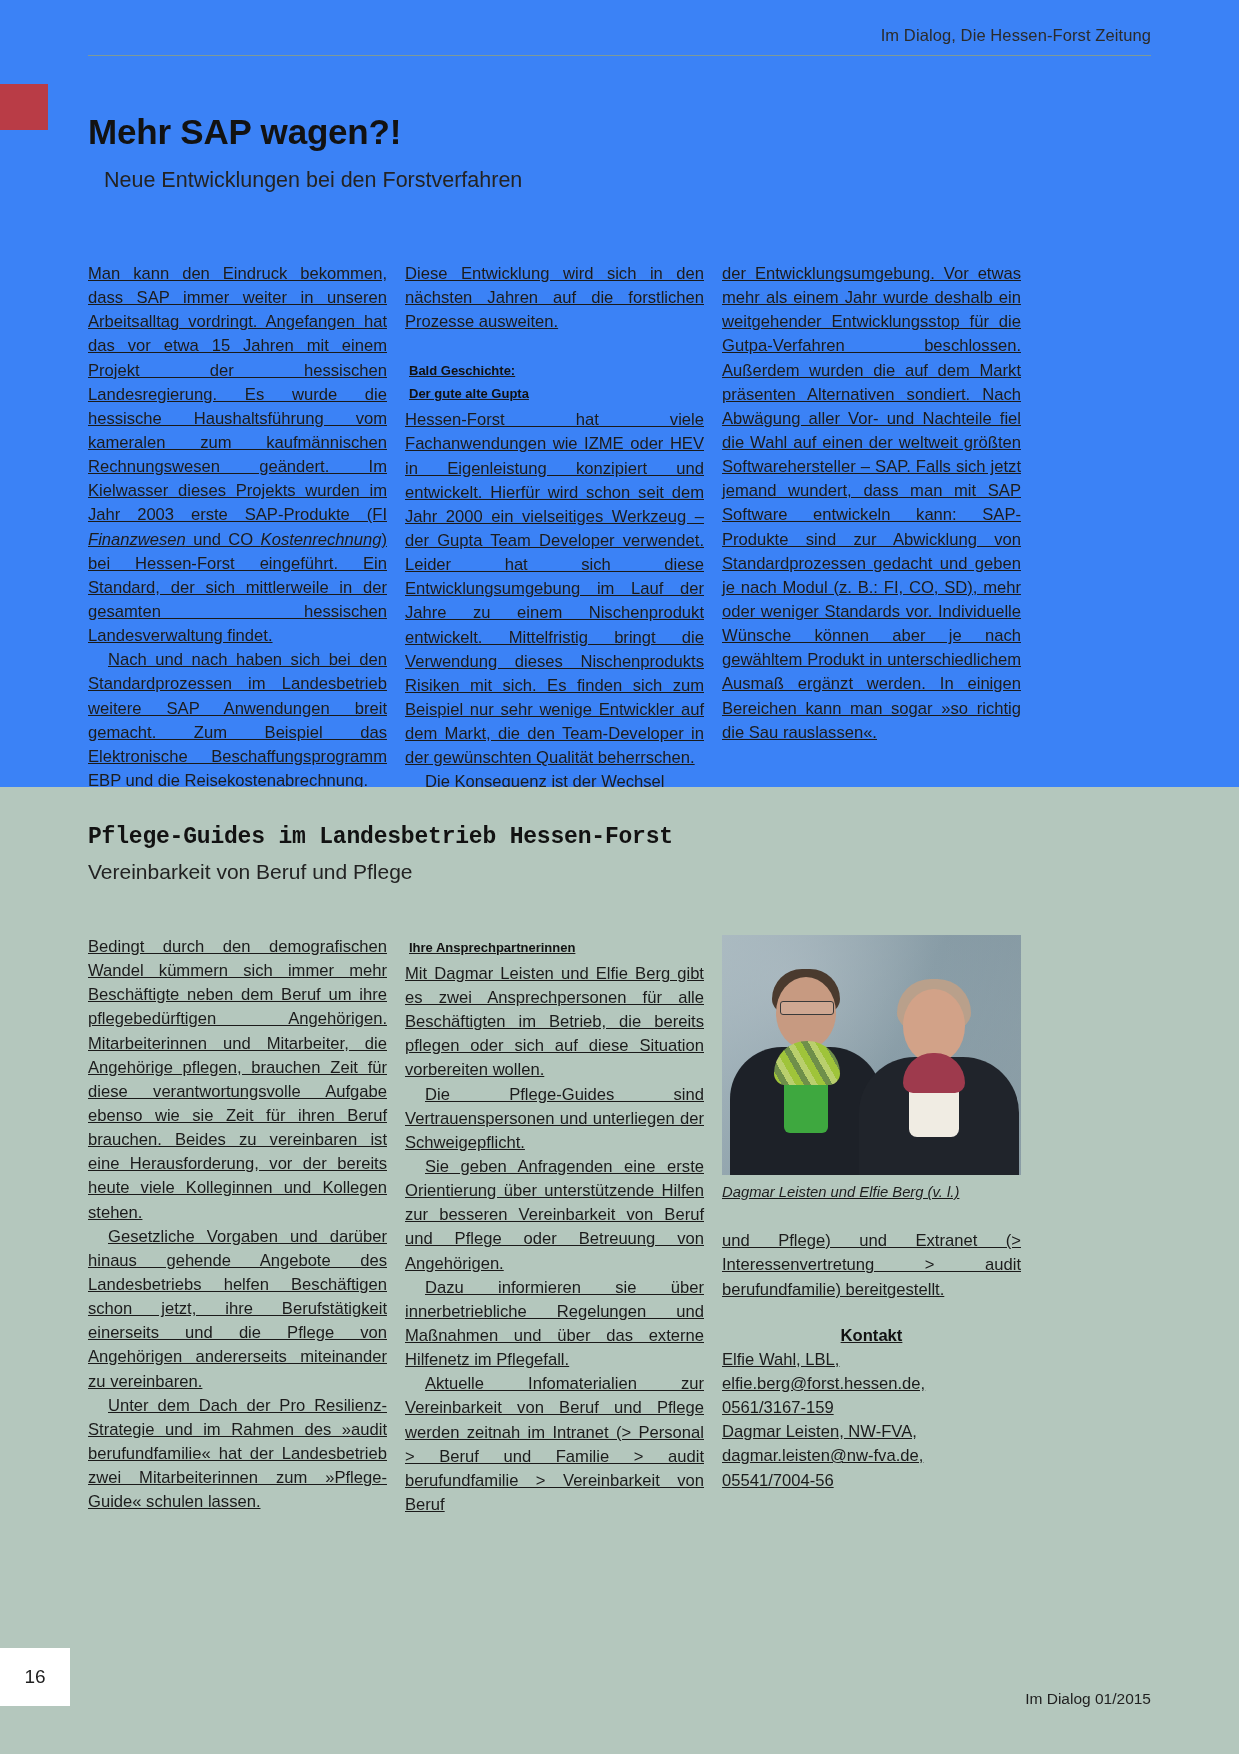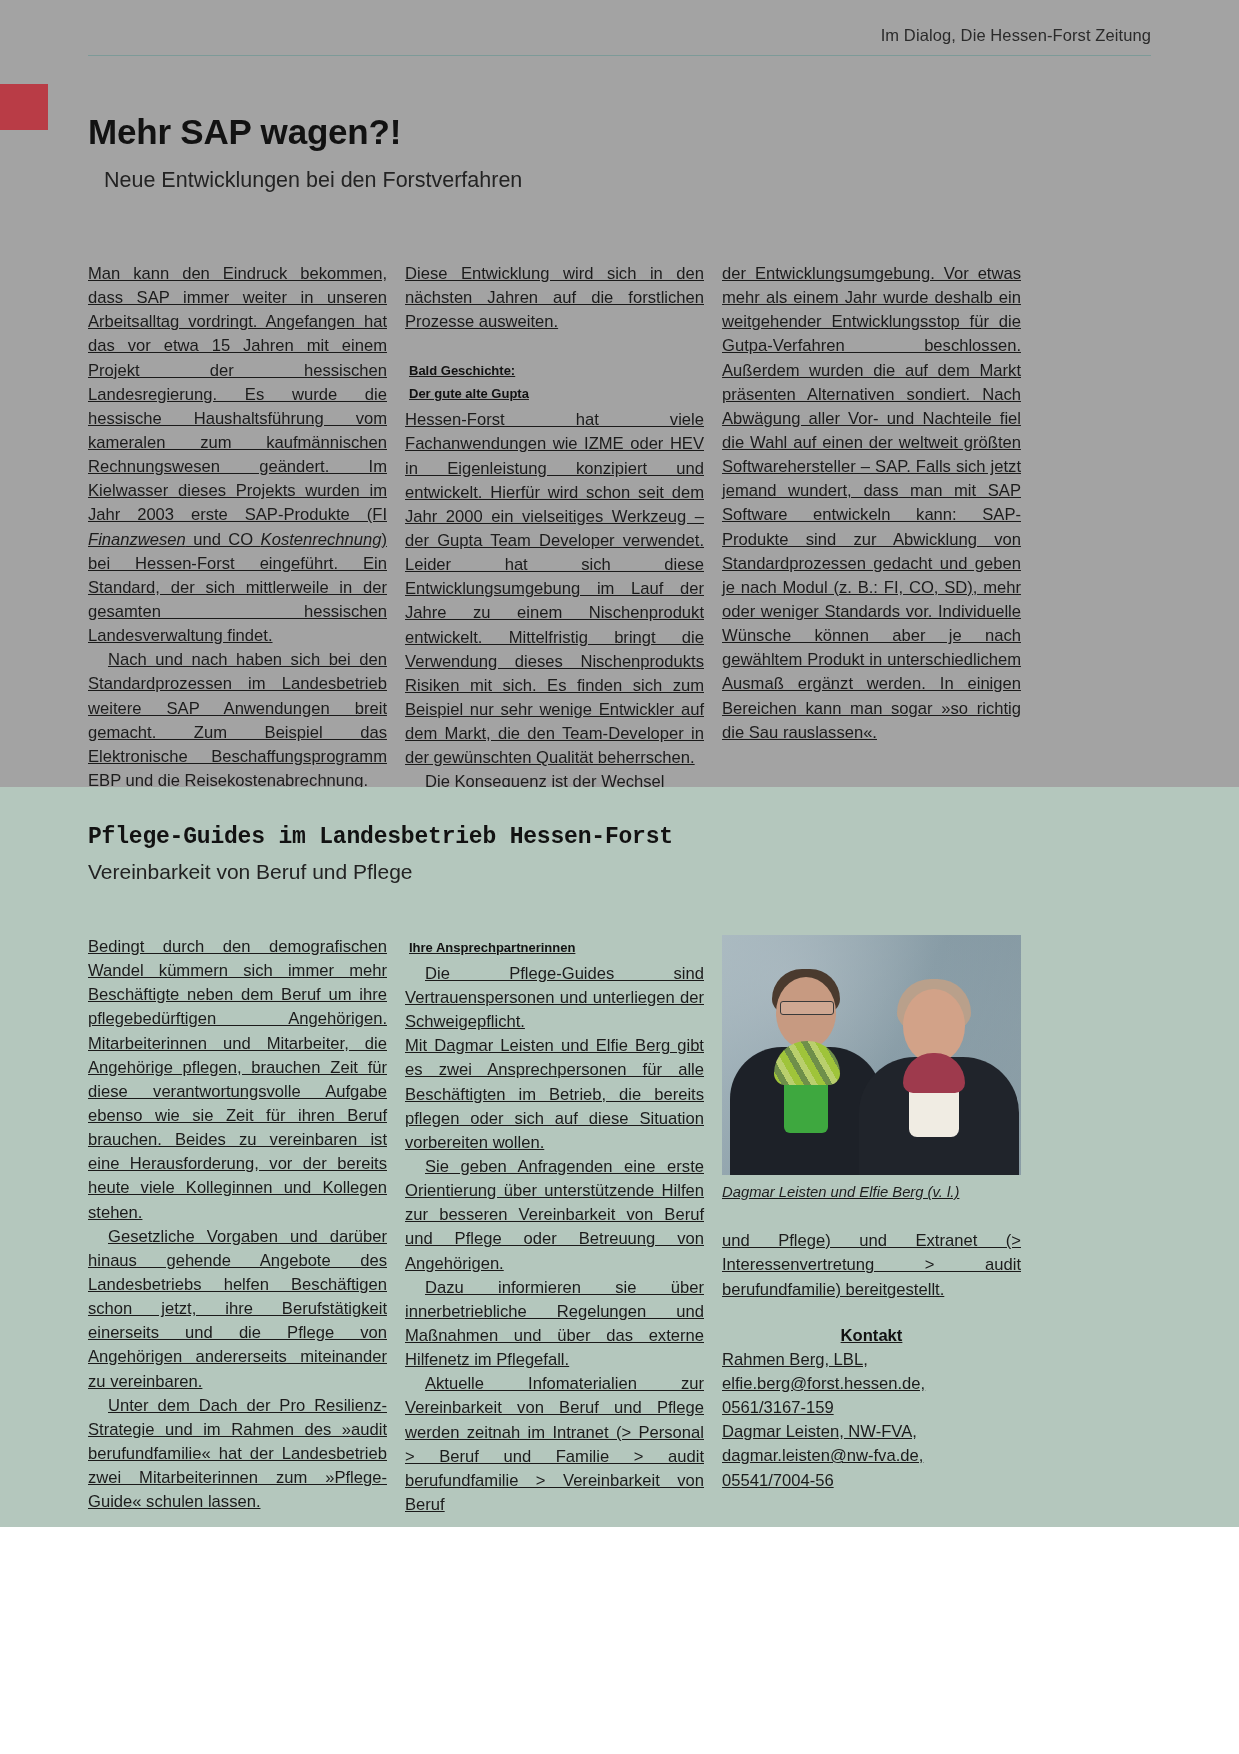--- a/index.html
+++ b/index.html
@@ -7,22 +7,22 @@
     padding: 0;
     background: #ffffff;
   }
   body {
     font-family: "Liberation Sans", sans-serif;
     color: #1a1a1a;
   }
   .page {
     position: relative;
     width: 1239px;
-    height: 1527px;
-    background: #a3a3a3;
+    height: 1754px;
+    background: #3b82f6;
     overflow: hidden;
     box-sizing: border-box;
   }
 
   
   .runhead {
     position: absolute;
     top: 26px;
     left: 88px;
     right: 88px;
@@ -349,22 +349,22 @@
   <div class="cols3" id="article2-columns">
 
     <div class="col">
       <p class="body">Bedingt durch den demografischen Wandel kümmern sich immer mehr Beschäftigte neben dem Beruf um ihre pflegebedürftigen Angehörigen. Mitarbeiterinnen und Mitarbeiter, die Angehörige pflegen, brauchen Zeit für diese verantwortungsvolle Aufgabe ebenso wie sie Zeit für ihren Beruf brauchen. Beides zu vereinbaren ist eine Herausforderung, vor der bereits heute viele Kolleginnen und Kollegen stehen.</p>
       <p class="body indent">Gesetzliche Vorgaben und darüber hinaus gehende Angebote des Landesbetriebs helfen Beschäftigen schon jetzt, ihre Berufstätigkeit einerseits und die Pflege von Angehörigen andererseits miteinander zu vereinbaren.</p>
       <p class="body indent">Unter dem Dach der Pro Resilienz-Strategie und im Rahmen des »audit berufundfamilie« hat der Landesbetrieb zwei Mitarbeiterinnen zum »Pflege-Guide« schulen lassen.</p>
     </div>
 
     <div class="col">
       <p class="subhead">Ihre Ansprechpartnerinnen</p>
+      <p class="body">Mit Dagmar Leisten und Elfie Berg gibt es zwei Ansprechpersonen für alle Beschäftigten im Betrieb, die bereits pflegen oder sich auf diese Situation vorbereiten wollen.</p>
       <p class="body indent">Die Pflege-Guides sind Vertrauenspersonen und unterliegen der Schweigepflicht.</p>
-      <p class="body">Mit Dagmar Leisten und Elfie Berg gibt es zwei Ansprechpersonen für alle Beschäftigten im Betrieb, die bereits pflegen oder sich auf diese Situation vorbereiten wollen.</p>
       <p class="body indent">Sie geben Anfragenden eine erste Orientierung über unterstützende Hilfen zur besseren Vereinbarkeit von Beruf und Pflege oder Betreuung von Angehörigen.</p>
       <p class="body indent">Dazu informieren sie über innerbetriebliche Regelungen und Maßnahmen und über das externe Hilfenetz im Pflegefall.</p>
       <p class="body indent">Aktuelle Infomaterialien zur Vereinbarkeit von Beruf und Pflege werden zeitnah im Intranet (&gt; Personal &gt; Beruf und Familie &gt; audit berufundfamilie &gt; Vereinbarkeit von Beruf</p>
     </div>
 
     <div class="col">
       <div class="photo-block">
         <div class="photo">
           <div class="bg"></div>
           <div class="bg2"></div>
@@ -378,21 +378,21 @@
           <div class="p2-hair"></div>
           <div class="p2-head"></div>
           <div class="p2-vest"></div>
           <div class="p2-scarf"></div>
         </div>
         <p class="photo-caption">Dagmar Leisten und Elfie Berg (v. l.)</p>
       </div>
       <div class="after-photo-gap"></div>
       <p class="body">und Pflege) und Extranet (&gt; Interessenvertretung &gt; audit berufundfamilie) bereitgestellt.</p>
       <p class="contact-head">Kontakt</p>
-      <p class="contact-line">Rahmen Berg, LBL,</p>
+      <p class="contact-line">Elfie Wahl, LBL,</p>
       <p class="contact-line">elfie.berg@forst.hessen.de,</p>
       <p class="contact-line">0561/3167-159</p>
       <p class="contact-line">Dagmar Leisten, NW-FVA,</p>
       <p class="contact-line">dagmar.leisten@nw-fva.de,</p>
       <p class="contact-line">05541/7004-56</p>
     </div>
 
   </div>
 
   <div class="pagenum">

